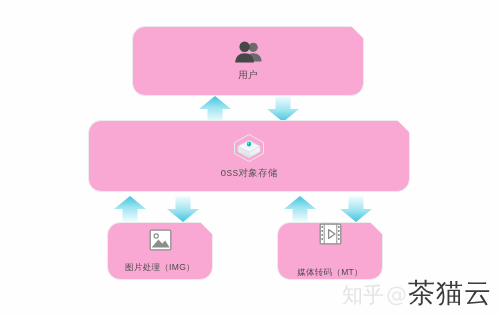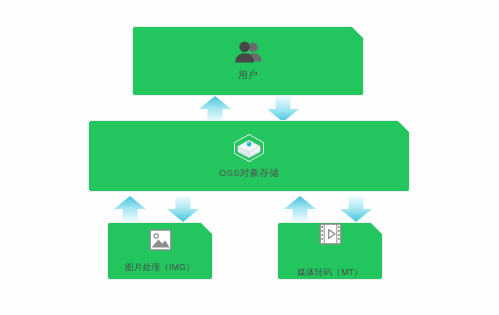--- a/index.html
+++ b/index.html
@@ -14,31 +14,31 @@
     position: relative;
     width: 499px;
     height: 315px;
     background: #fefefe;
     overflow: hidden;
   }
 
   
   .node-box {
     position: absolute;
-    background: #22c55e;
+    background: #f9a8d4;
     border: 1px solid #ececec;
     box-sizing: border-box;
     display: flex;
     flex-direction: column;
     align-items: center;
     justify-content: center;
     
     -webkit-clip-path: polygon(0 0, calc(100% - 13px) 0, 100% 13px, 100% 100%, 0 100%);
     clip-path: polygon(0 0, calc(100% - 13px) 0, 100% 13px, 100% 100%, 0 100%);
-    border-radius: 3px;
+    border-radius: 13px;
   }
 
   #box-user {
     left: 132px;
     top: 26px;
     width: 232px;
     height: 70px;
   }
   #box-oss {
     left: 88px;
@@ -68,20 +68,21 @@
     margin-top: 5px;
     font-size: 9.5px;
     color: #4a4a4a;
     letter-spacing: 0.3px;
     white-space: nowrap;
   }
   #box-oss .node-label {
     font-size: 9.5px;
     color: #555;
     margin-top: 4px;
+    font-family: Liberation Mono, monospace;
   }
   #box-img .node-label, #box-mt .node-label {
     font-size: 8.5px;
     color: #4a4a4a;
     margin-top: 11px;
   }
 
   
   .arrow {
     position: absolute;
@@ -271,14 +272,19 @@
           <rect x="19.0" y="7.0" width="1.6" height="1.9"></rect>
           <rect x="19.0" y="11.0" width="1.6" height="1.9"></rect>
           <rect x="19.0" y="15.0" width="1.6" height="1.9"></rect>
         </g>
         <path d="M9.6 6.6 L16.0 11.0 L9.6 15.4 Z" fill="none" stroke="#8d8d8d" stroke-width="1.3" stroke-linejoin="round"></path>
       </svg>
     </span>
     <span class="node-label">媒体转码（MT）</span>
   </div>
 
+  <div id="watermark">
+    <span class="wm-faint">知乎</span>
+    <span class="wm-at">@</span>
+    <span class="wm-strong">茶猫云</span>
+  </div>
 
 </div>
 
 </body></html>

